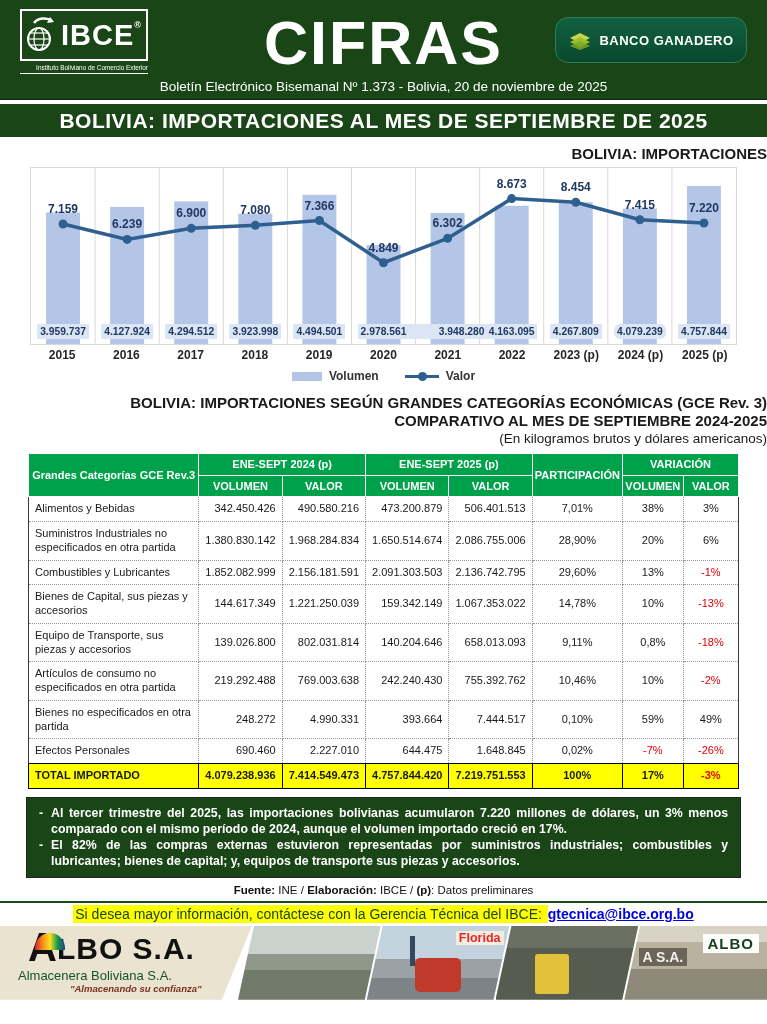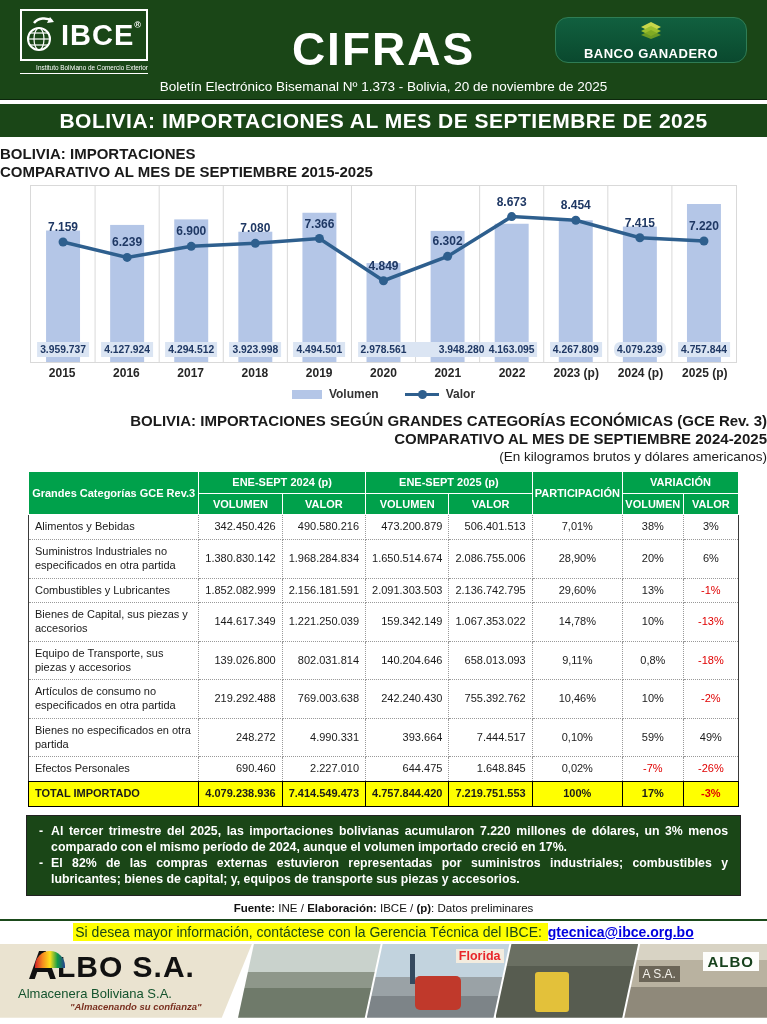--- a/index.html
+++ b/index.html
@@ -11,34 +11,34 @@
   body{width:767px;height:1024px;overflow:hidden;background:#fff;
        font-family:"Liberation Sans",sans-serif;color:#1a1a1a;}
 
   
   .header{position:relative;height:100px;background:var(--dgreen);border-bottom:1px solid #0c260c;}
   .logo-wrap{position:absolute;left:20px;top:9px;width:128px;text-align:right;}
   .logo-box{border:2px solid #fff;height:52px;display:flex;align-items:center;justify-content:center;gap:5px;padding:2px 4px;}
   .logo-ibce{color:#fff;font-weight:bold;font-size:29px;letter-spacing:1px;line-height:1;}
   .logo-reg{color:#fff;font-size:9px;vertical-align:top;}
   .logo-sub{color:#fff;font-size:6.4px;margin-top:3px;padding-bottom:2px;border-bottom:1px solid #fff;white-space:nowrap;}
-  .cifras{position:absolute;left:0;right:0;top:26px;text-align:center;color:#fff;
-          font-size:46px;font-weight:bold;letter-spacing:2px;line-height:1;}
+  .cifras{position:absolute;left:0;right:0;top:13px;text-align:center;color:#fff;
+          font-size:61px;font-weight:bold;letter-spacing:2px;line-height:1;}
   .pill{position:absolute;right:20px;top:17px;width:192px;height:46px;border-radius:13px;
         background:linear-gradient(#11603f,#0a492e);border:1px solid #2f7d55;
-        display:flex;align-items:center;justify-content:center;gap:7px;flex-direction:column;}
+        display:flex;align-items:center;justify-content:center;gap:7px;}
   .pill-label{color:#fff;font-weight:bold;font-size:13px;letter-spacing:.5px;}
   .header-sub{position:absolute;left:0;right:0;bottom:5px;text-align:center;color:#fff;font-size:13.5px;}
 
   
   .banner{margin-top:4px;height:33px;background:var(--dgreen);color:#fff;text-align:center;
           font-weight:bold;font-size:21px;line-height:33px;letter-spacing:.5px;}
 
   
-  .chart-titles{margin-top:8px;text-align:left;}
+  .chart-titles{margin-top:8px;text-align:right;}
   .t-bold{font-weight:bold;font-size:15px;line-height:18px;}
   .t-norm{font-size:13.5px;line-height:17px;}
   .chart-wrap{position:relative;margin:4px 30px 0 30px;height:178px;border:1px solid #d9d9d9;background:#fff;}
   .val-label{position:absolute;transform:translateX(-50%);font-weight:bold;font-size:12px;color:var(--navy);white-space:nowrap;}
   .vol-label{position:absolute;transform:translateX(-50%);bottom:5px;background:#dbe5f3;color:var(--navy);
              font-weight:bold;font-size:10.3px;padding:2px 3px;white-space:nowrap;}
   .years-row{display:flex;margin:3px 30px 0 30px;}
   .years-row .yr{flex:1;text-align:center;font-weight:bold;font-size:12px;color:#262626;}
   .legend-row{display:flex;justify-content:center;align-items:center;gap:26px;margin-top:6px;height:16px;}
   .leg-item{display:flex;align-items:center;gap:7px;font-weight:bold;font-size:12px;color:#333;}
@@ -85,21 +85,21 @@
   .photo{position:relative;flex:1;margin-left:-14px;clip-path:polygon(16px 0,100% 0,calc(100% - 16px) 100%,0 100%);}
   .photo.last{clip-path:polygon(16px 0,100% 0,100% 100%,0 100%);margin-right:0;}
   .p1{background:linear-gradient(#c9d2cc 0 38%,#8e978a 38% 60%,#6f7a6a 60% 100%);}
   .p2{background:linear-gradient(#c2d3de 0 45%,#9aa2a6 45% 70%,#7d8488 70% 100%);}
   .p2 .blob{position:absolute;left:34%;bottom:8px;width:46px;height:34px;background:#c0392b;border-radius:5px;}
   .p2 .mast{position:absolute;left:30%;top:10px;width:5px;height:30px;background:#35495e;}
   .florida{position:absolute;top:5px;right:6px;background:#f3ecdf;color:#e8262a;font-weight:bold;font-size:12.5px;padding:0 3px;}
   .p3{background:linear-gradient(#6a6f62 0 30%,#575c50 30% 100%);}
   .p3 .lift{position:absolute;left:28%;bottom:6px;width:34px;height:40px;background:#e3c13a;border-radius:3px;}
   .p4{background:linear-gradient(#d8d3c4 0 22%,#b9b2a0 22% 58%,#8f897a 58% 100%);}
-  .asa-sign{position:absolute;left:10%;top:22px;color:#f4f1ea;background:#6b6557;font-weight:normal;font-size:12px;padding:1px 4px;}
+  .asa-sign{position:absolute;left:10%;top:22px;color:#f4f1ea;background:#6b6557;font-weight:bold;font-size:14px;padding:1px 4px;}
   .albo-sign{position:absolute;top:8px;right:8px;background:#fdfdfb;color:#17411c;font-weight:800;font-size:15px;padding:1px 5px;letter-spacing:1px;}
 </style>
 </head>
 <body>
 
 <div class="header">
   <div class="logo-wrap">
     <div class="logo-box">
       <svg width="30" height="40" viewBox="0 0 30 40">
         <path d="M8 8 A 12 10 0 0 1 26 6" fill="none" stroke="#fff" stroke-width="2.5"></path>
@@ -123,21 +123,20 @@
     </svg>
     <span class="pill-label">BANCO GANADERO</span>
   </div>
   <div class="header-sub">Boletín Electrónico Bisemanal Nº 1.373 - Bolivia, 20 de noviembre de 2025</div>
 </div>
 
 <div class="banner">BOLIVIA: IMPORTACIONES AL MES DE SEPTIEMBRE DE 2025</div>
 
 <div class="chart-titles">
   <div class="t-bold">BOLIVIA: IMPORTACIONES</div>
-  <div class="t-bold">COMPARATIVO AL MES DE SEPTIEMBRE 2015-2025</div>
 </div>
 <div class="chart-wrap" id="chart-plot">
     <svg viewBox="0 0 705 176" preserveAspectRatio="none" style="position: absolute; inset: 0px; width: 100%; height: 100%;">
       <line x1="64.0909090909091" x2="64.0909090909091" y1="0" y2="176" stroke="#d9d9d9" stroke-width="1"></line>
       <line x1="128.1818181818182" x2="128.1818181818182" y1="0" y2="176" stroke="#d9d9d9" stroke-width="1"></line>
       <line x1="192.27272727272728" x2="192.27272727272728" y1="0" y2="176" stroke="#d9d9d9" stroke-width="1"></line>
       <line x1="256.3636363636364" x2="256.3636363636364" y1="0" y2="176" stroke="#d9d9d9" stroke-width="1"></line>
       <line x1="320.4545454545455" x2="320.4545454545455" y1="0" y2="176" stroke="#d9d9d9" stroke-width="1"></line>
       <line x1="384.54545454545456" x2="384.54545454545456" y1="0" y2="176" stroke="#d9d9d9" stroke-width="1"></line>
       <line x1="448.6363636363636" x2="448.6363636363636" y1="0" y2="176" stroke="#d9d9d9" stroke-width="1"></line>

